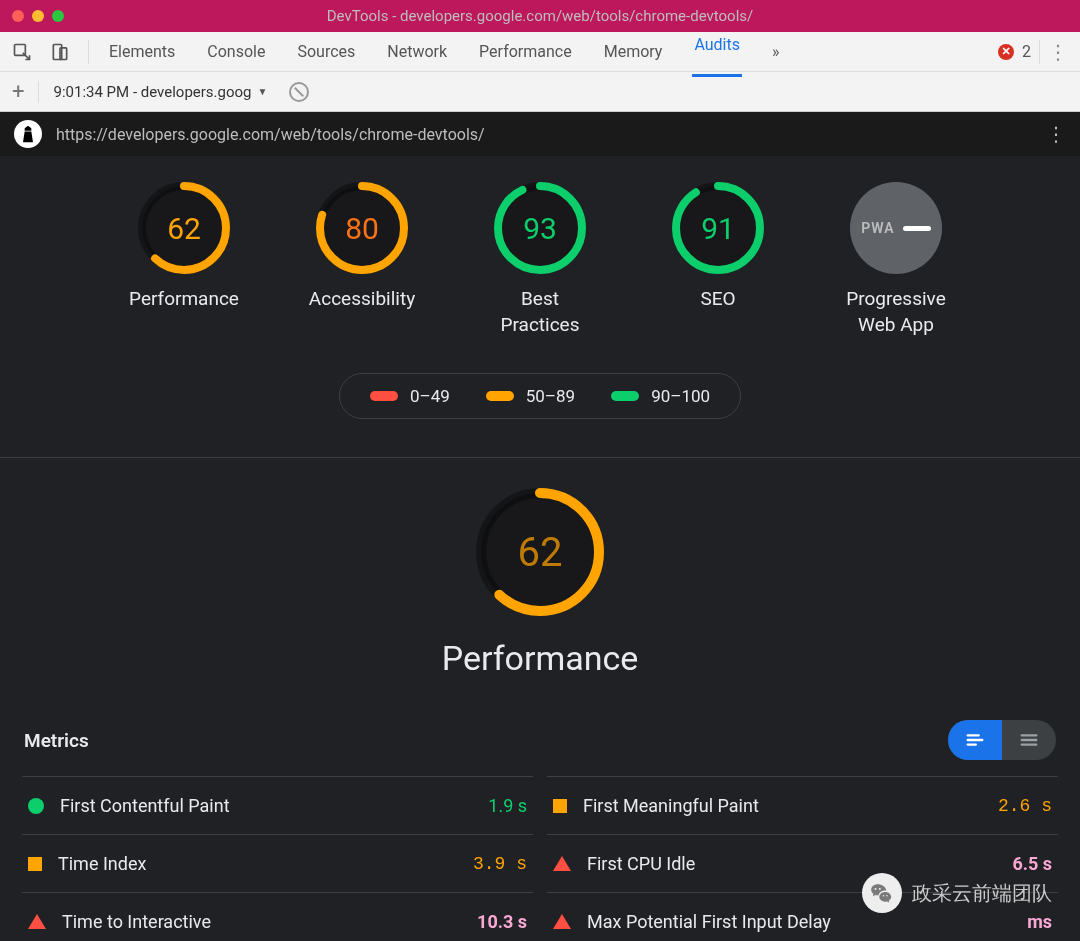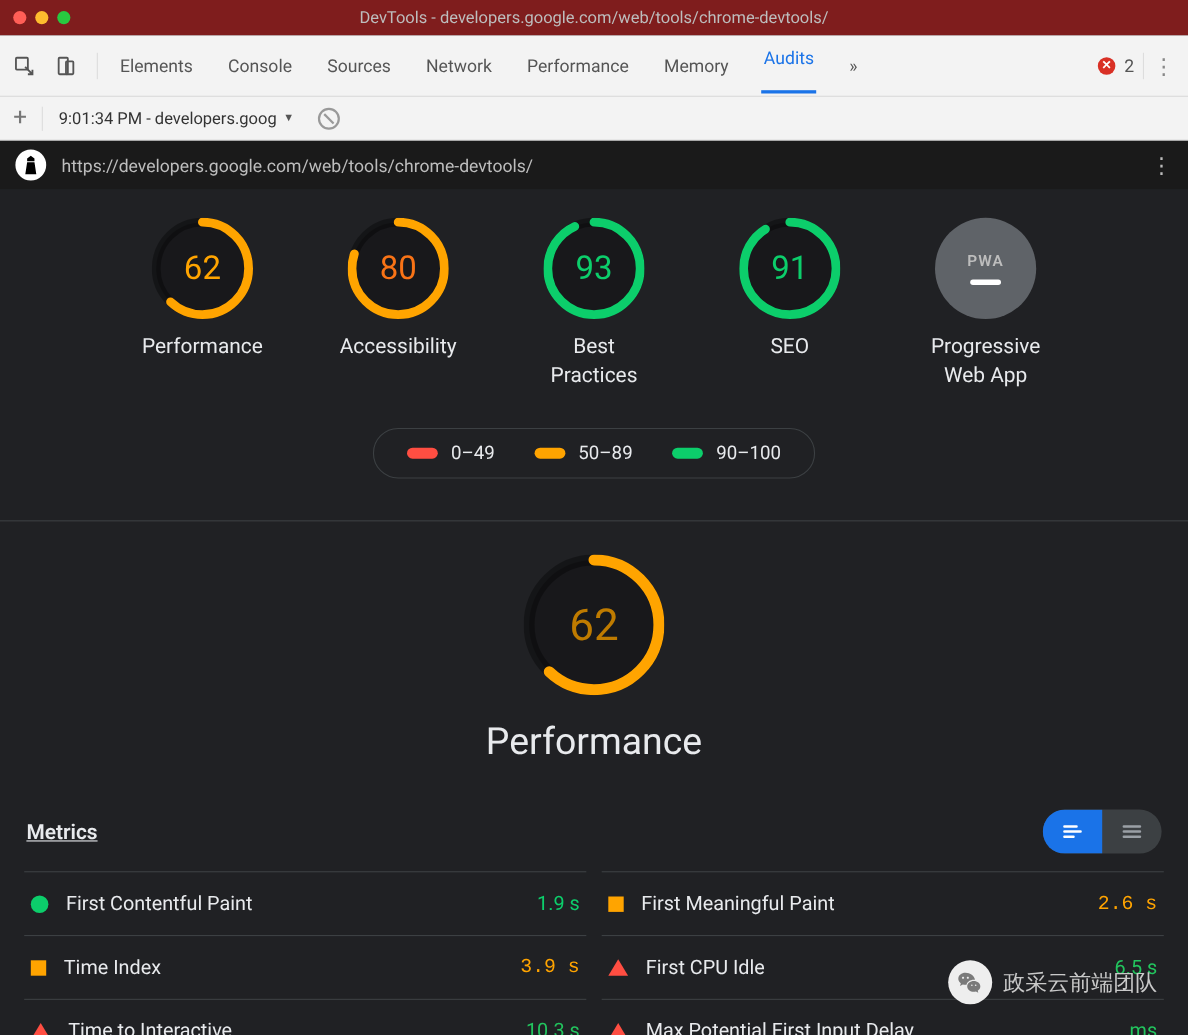--- a/index.html
+++ b/index.html
@@ -1,28 +1,28 @@
 <!DOCTYPE html>
 <html><head>
 <meta charset="utf-8">
 <style>
   * { box-sizing: border-box; margin: 0; padding: 0; font-family: -apple-system, BlinkMacSystemFont, "Segoe UI", Roboto, Helvetica, Arial, sans-serif; }
   body { background: #202124; width: 1080px; height: 941px; overflow: hidden; }
 
   
-  .titlebar { height: 32px; background: #7f1d1d; display: flex; align-items: center; padding: 0 12px; position: relative; }
+  .titlebar { height: 32px; background: #be185d; display: flex; align-items: center; padding: 0 12px; position: relative; }
   .traffic { display: flex; gap: 8px; }
   .traffic span { width: 12px; height: 12px; border-radius: 50%; display: block; }
   .dot-red { background: #ff5f57; }
   .dot-yellow { background: #febc2e; }
   .dot-green { background: #28c840; }
   .titlebar .title { position: absolute; left: 0; right: 0; text-align: center; color: #bdbdbd; font-size: 15px; }
 
   
-  .devtools-bar { height: 56px; background: #f3f3f3; display: flex; align-items: center; padding: 0 12px; font-size: 16px; color: #555; gap: 18px; border-bottom: 1px solid #ddd; }
+  .devtools-bar { height: 40px; background: #f3f3f3; display: flex; align-items: center; padding: 0 12px; font-size: 16px; color: #555; gap: 18px; border-bottom: 1px solid #ddd; }
   .devtools-bar .icon-btn { width: 20px; height: 20px; display: flex; align-items: center; justify-content: center; color: #555; }
   .devtools-bar .divider { width: 1px; height: 24px; background: #ddd; }
   .tabs { display: flex; gap: 28px; align-items: center; flex: 1; }
   .tab { color: #555; cursor: pointer; padding: 8px 2px; }
   .tab.active { color: #1a73e8; border-bottom: 3px solid #1a73e8; padding-bottom: 20px; }
   .right-status { display: flex; align-items: center; gap: 8px; margin-left: auto; }
   .err-icon { width: 16px; height: 16px; background: #d93025; border-radius: 50%; display: flex; align-items: center; justify-content: center; color: white; font-size: 11px; font-weight: bold; }
   .kebab-light { color: #888; font-size: 20px; }
 
   
@@ -42,21 +42,21 @@
   
   .content { background: #202124; color: #e8eaed; }
 
   
   .gauges { display: flex; justify-content: center; gap: 58px; padding: 26px 0 18px; }
   .gauge { display: flex; flex-direction: column; align-items: center; gap: 12px; width: 120px; }
   .gauge-circle { width: 92px; height: 92px; position: relative; display: flex; align-items: center; justify-content: center; }
   .gauge-circle svg { position: absolute; top: 0; left: 0; transform: rotate(-90deg); }
   .gauge-score { font-size: 30px; font-weight: 400; z-index: 1; }
   .gauge-label { font-size: 19px; color: #e8eaed; text-align: center; line-height: 1.35; }
-  .pwa-badge { width: 92px; height: 92px; border-radius: 50%; background: #5f6368; display: flex; flex-direction: column; align-items: center; justify-content: center; gap: 8px; font-size: 14px; color: #bdbdbd; font-weight: 600; letter-spacing: 1px; text-align: right; }
+  .pwa-badge { width: 92px; height: 92px; border-radius: 50%; background: #5f6368; display: flex; flex-direction: row; align-items: center; justify-content: center; gap: 8px; font-size: 14px; color: #bdbdbd; font-weight: 600; letter-spacing: 1px; text-align: right; }
   .pwa-bar { width: 28px; height: 5px; border-radius: 3px; background: #fff; }
 
   
   .legend { display: flex; justify-content: center; margin: 18px 0 38px; }
   .legend-inner { border: 1px solid #3c4043; border-radius: 28px; padding: 12px 30px; display: flex; gap: 36px; align-items: center; }
   .legend-item { display: flex; align-items: center; gap: 12px; font-size: 17px; color: #e8eaed; }
   .legend-swatch { width: 28px; height: 10px; border-radius: 6px; }
   .sw-red { background: #ff4e42; }
   .sw-orange { background: #ffa400; }
   .sw-green { background: #0cce6b; }
@@ -64,39 +64,39 @@
   .divider-h { height: 1px; background: #3c4043; }
 
   
   .section-gauge { display: flex; flex-direction: column; align-items: center; padding: 30px 0 34px; }
   .big-gauge-circle { width: 128px; height: 128px; position: relative; display: flex; align-items: center; justify-content: center; }
   .big-gauge-circle svg { position: absolute; top: 0; left: 0; transform: rotate(-90deg); }
   .big-score { font-size: 40px; }
   .section-title { margin-top: 22px; font-size: 34px; color: #e8eaed; }
 
   
-  .metrics-header { display: flex; align-items: center; justify-content: space-between; padding: 8px 24px 16px; text-decoration: underline; }
+  .metrics-header { display: flex; align-items: center; justify-content: space-between; padding: 8px 24px 16px; }
   .metrics-header h3 { font-size: 19px; font-weight: 600; color: #e8eaed; }
   .view-toggle { display: flex; background: #3c4043; border-radius: 22px; overflow: hidden; height: 40px; }
   .view-toggle div { width: 54px; display: flex; align-items: center; justify-content: center; }
   .view-toggle .active { background: #1a73e8; }
   .view-toggle svg { width: 22px; height: 22px; }
 
   
   .metrics-grid { display: grid; grid-template-columns: 1fr 1fr; column-gap: 14px; padding: 0 22px; }
   .metric { display: flex; align-items: center; padding: 18px 6px; border-top: 1px solid #3c4043; gap: 16px; font-size: 18px; }
   .metric-shape { width: 16px; height: 16px; flex-shrink: 0; }
   .shape-circle { border-radius: 50%; background: #0cce6b; }
   .shape-square { background: #ffa400; width:14px; height: 14px; }
   .shape-triangle { width: 0; height: 0; border-left: 9px solid transparent; border-right: 9px solid transparent; border-bottom: 15px solid #ff4e42; background: none; }
   .metric-name { flex: 1; color: #e8eaed; }
   .metric-value { font-weight: 400; }
   .v-green { color: #0cce6b; }
   .v-orange { color: #ffa400; font-family: Liberation Mono, monospace; }
-  .v-red { color: #22c55e; }
+  .v-red { color: #f9a8d4; font-weight: bold; }
 
   
   .watermark { position: absolute; right: 28px; bottom: 28px; display: flex; align-items: center; gap: 10px; color: #c9c9c9; font-size: 20px; pointer-events: none; }
   .wm-logo { width: 40px; height: 40px; border-radius: 50%; background: #eee; display: flex; align-items: center; justify-content: center; color: #666; }
 </style>
 </head>
 <body>
 
 <div class="titlebar">
   <div class="traffic">

